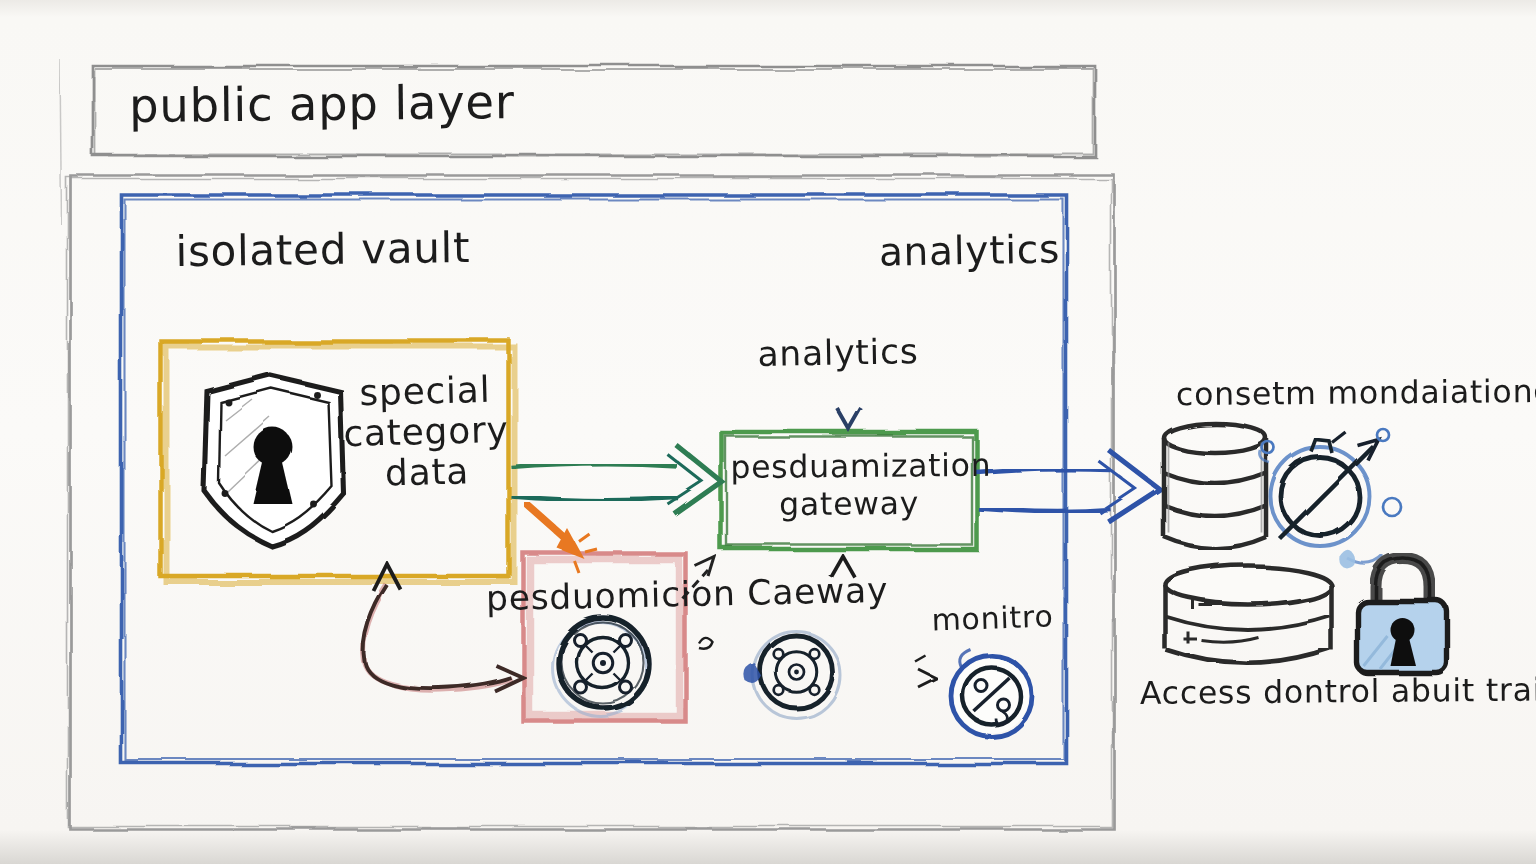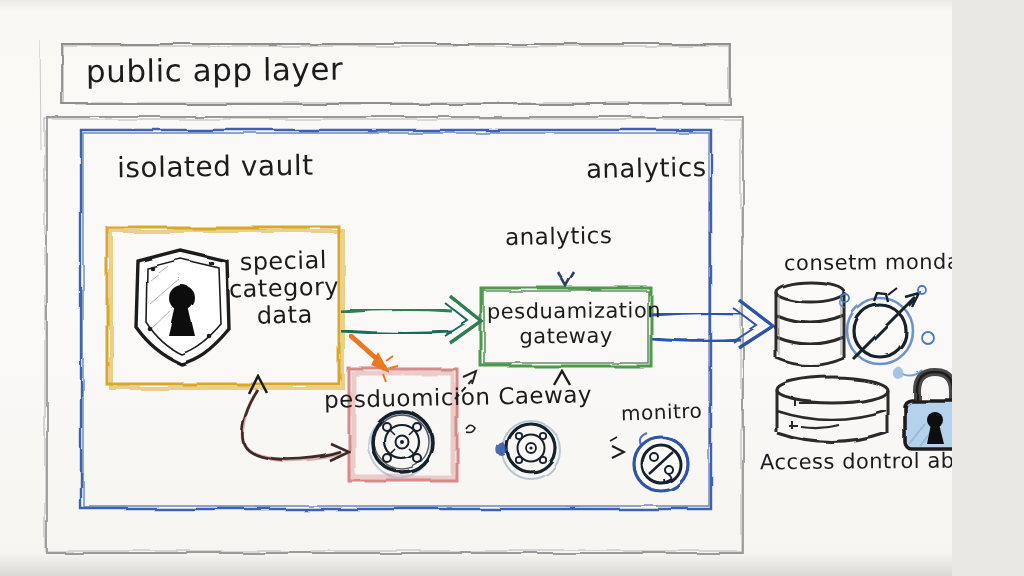--- a/index.html
+++ b/index.html
@@ -1,17 +1,17 @@
 <!DOCTYPE html>
 <html><head>
 <meta charset="utf-8">
 <style>
   html,body{margin:0;padding:0;background:#e9e7e3;}
   .stage{
-    position:relative;width:952px;height:576px;overflow:hidden;
+    position:relative;width:1024px;height:576px;overflow:hidden;
     background:linear-gradient(180deg,#eceae6 0%,#f9f8f5 2%,#fbfaf8 50%,#f7f5f2 96%,#d9d7d3 100%);
     font-family:"DejaVu Sans",sans-serif;color:#1c1c1c;
   }
   svg{position:absolute;left:0;top:0;}
   .hand{position:absolute;color:#1c1c1c;white-space:nowrap;letter-spacing:.5px;}
   .ctr{text-align:center;white-space:normal;}
   .ln{display:block;}
 </style>
 </head>
 <body>

